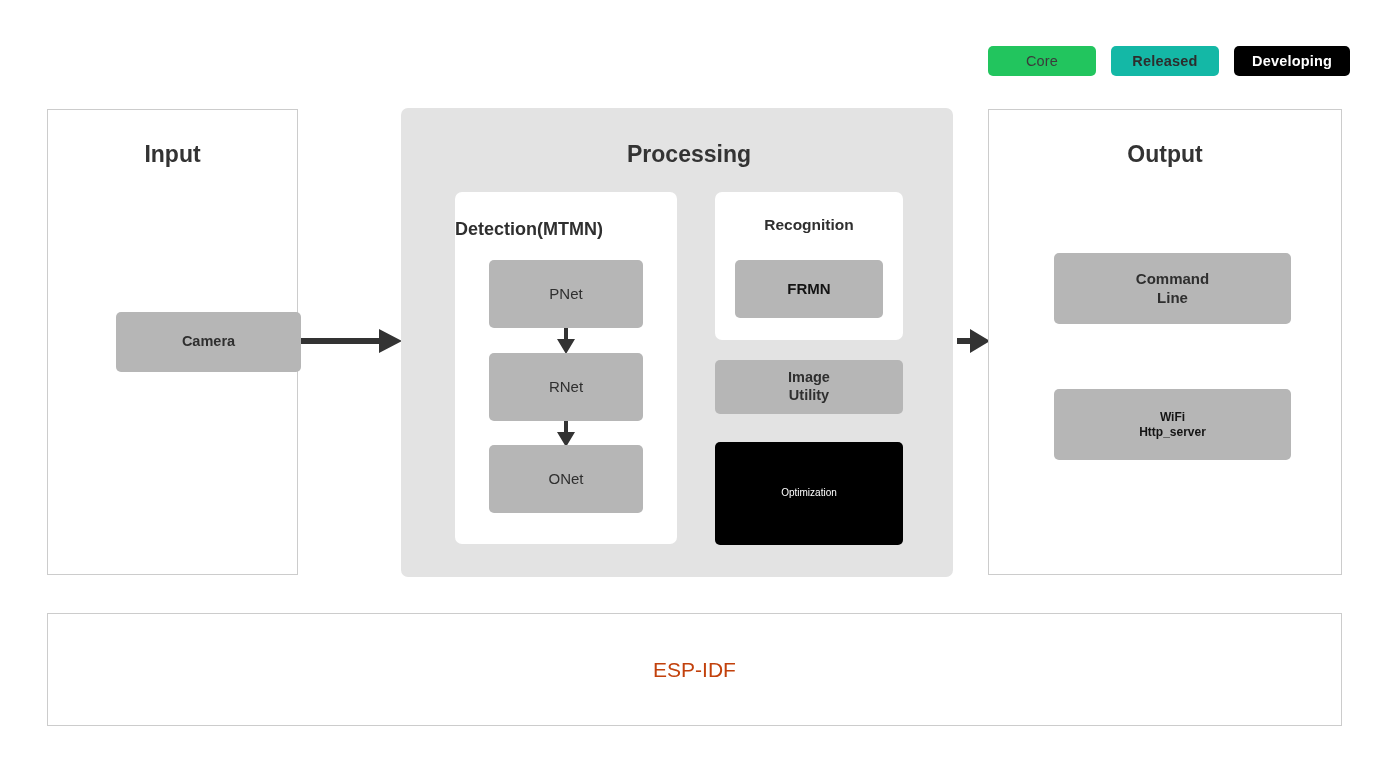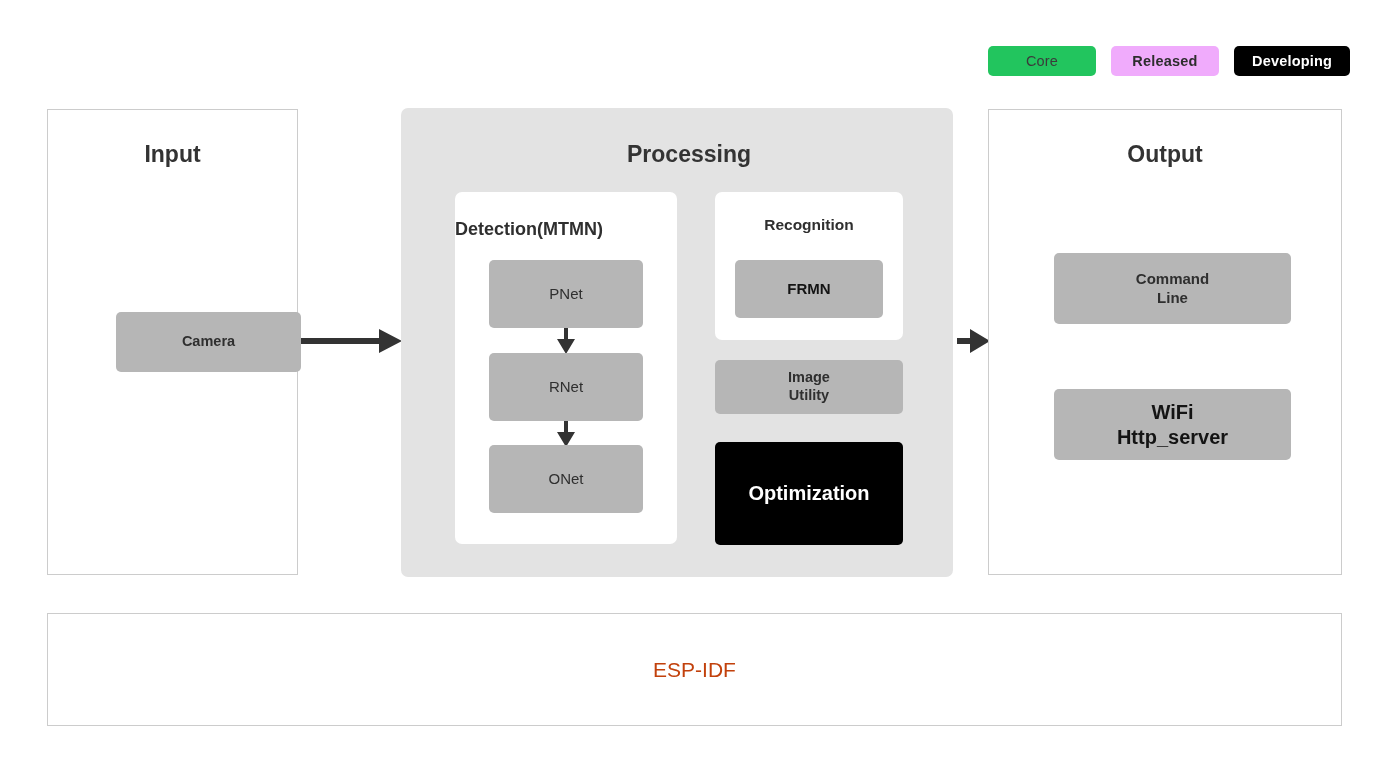--- a/index.html
+++ b/index.html
@@ -39,21 +39,21 @@
     box-sizing: border-box;
     padding: 0 18px;
   }
   .legend-core {
     background: #22c55e;
     color: #3b3b3b;
     font-weight: 400;
     min-width: 108px;
   }
   .legend-released {
-    background: #f0abfc;
+    background: #14b8a6;
     color: #2d2d2d;
     font-weight: 700;
     min-width: 108px;
     text-align: right;
   }
   .legend-developing {
     background: #000000;
     color: #ffffff;
     font-weight: 700;
     min-width: 108px;
@@ -173,25 +173,25 @@
     border-radius: 7px;
     box-sizing: border-box;
   }
   #card-recognition .card-title {
     position: absolute; left: 0; right: 0; top: 24px;
     text-align: center;
     font-size: 15.5px; font-weight: 700; color: #2f2f2f;
   }
   #node-frmn  { left: 735px; top: 260px; width: 148px; height: 58px; font-size: 15px; font-weight: 700; color: #141414; }
   #node-image-utility { left: 715px; top: 360px; width: 188px; height: 54px; font-size: 14.5px; font-weight: 700; }
-  #node-optimization  { left: 715px; top: 442px; width: 188px; height: 103px; font-size: 20px; font-weight: 700; }
+  #node-optimization  { left: 715px; top: 442px; width: 188px; height: 103px; font-size: 10px; font-weight: 400; }
 
   
   #node-command-line  { left: 1054px; top: 253px; width: 237px; height: 71px; font-size: 15px; font-weight: 700; }
-  #node-wifi-http     { left: 1054px; top: 389px; width: 237px; height: 71px; font-size: 20px; font-weight: 700; color: #141414; }
+  #node-wifi-http     { left: 1054px; top: 389px; width: 237px; height: 71px; font-size: 12px; font-weight: 700; color: #141414; }
 
   
   .harrow { position: absolute; }
   #harrow-1 { left: 301px; top: 327px; width: 101px; height: 28px; }
   #harrow-2 { left: 957px; top: 327px; width: 33px;  height: 28px; }
 </style>
 </head>
 <body>
 
 <div id="stage">

